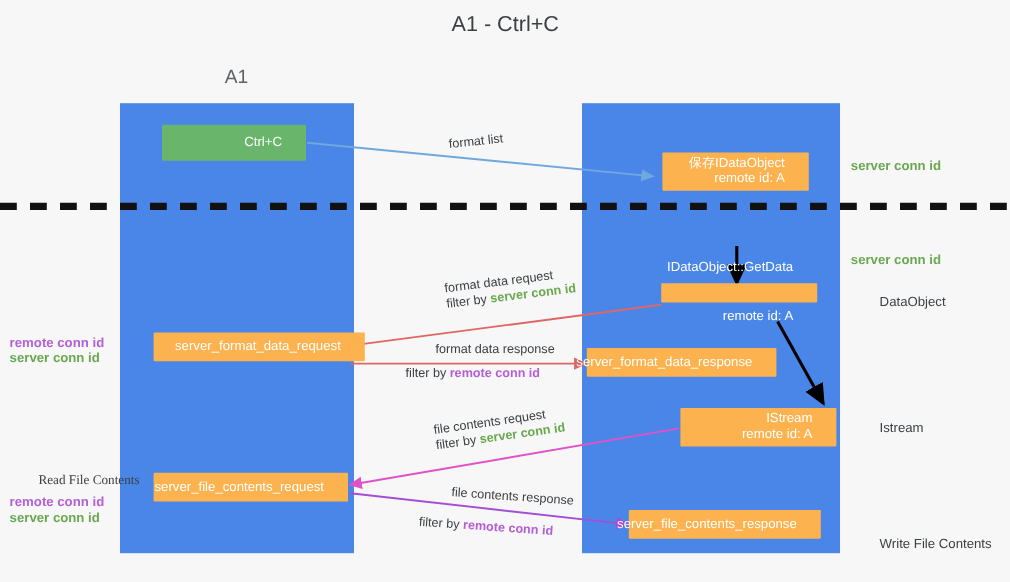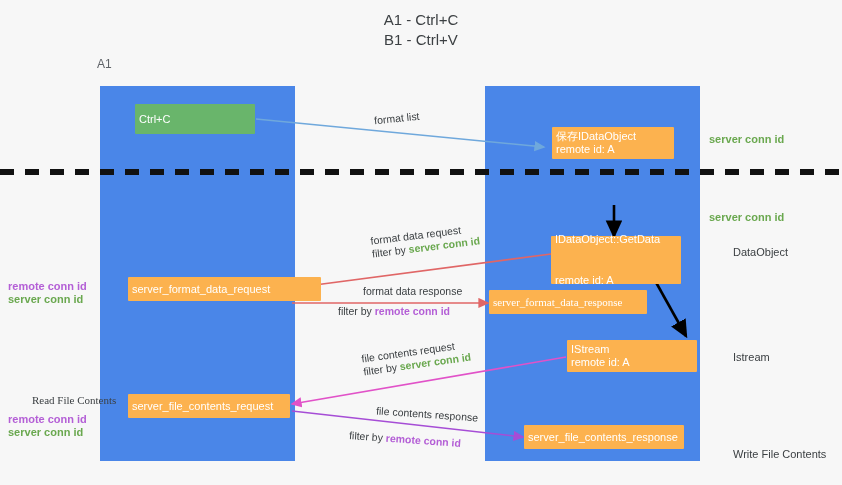--- a/index.html
+++ b/index.html
@@ -21,28 +21,29 @@
     width: 842px;
     height: 485px;
   }
   .abs { position: absolute; }
 
   
   .title {
     width: 842px;
     text-align: center;
     top: 10px;
-    font-size: 15px;
+    font-size: 18px;
     line-height: 20px;
     color: #3c4043;
   }
 
   
   .lane-head {
-    font-size: 12px;
+    text-align: center;
+    font-size: 16px;
     line-height: 13px;
     color: #5f6368;
     width: 200px;
   }
   .lane-head .l1 { display: block; }
   .lane-head .l2 { display: block; }
 
   
   .lane {
     background: #4a86e8;
@@ -50,28 +51,28 @@
     height: 375px;
   }
   #lane-a { left: 100px; width: 195px; }
   #lane-b { left: 485px; width: 215px; }
 
   
   .node {
     box-sizing: border-box;
     display: flex;
     flex-direction: column;
-    align-items: flex-start;
+    align-items: flex-end;
     justify-content: center;
     color: #ffffff;
     font-size: 11px;
     line-height: 13px;
     text-align: center;
     border-radius: 1px;
-    padding: 2px 4px;
+    padding: 2px 20px;
   }
   .node .ln { display: block; white-space: nowrap; }
   .green { background: #6aa84f; background: #69b56b; }
   .orange { background: #fbb35b; background: #fcb24f; }
 
   
   .ann {
     font-size: 11px;
     line-height: 14px;
     white-space: nowrap;
@@ -99,21 +100,20 @@
     pointer-events: none;
   }
 </style>
 </head>
 <body>
 
 <div id="stage">
 
   <div class="abs title">
     <div>A1 - Ctrl+C</div>
-    <div>B1 - Ctrl+V</div>
   </div>
 
   <div class="abs lane-head" style="left:97px; top:58px;">
     <span class="l1">A1</span>
   </div>
 
   <div class="abs lane" id="lane-a"></div>
   <div class="abs lane" id="lane-b"></div>
 
   <svg id="wires" viewBox="0 0 842 485">
@@ -155,35 +155,35 @@
   <div class="abs node green" style="left:135px; top:104px; width:120px; height:30px;">
     <span class="ln">Ctrl+C</span>
   </div>
 
   <div class="abs node orange" style="left:552px; top:127px; width:122px; height:32px;">
     <span class="ln">保存IDataObject</span>
     <span class="ln">remote id: A</span>
   </div>
 
 
-  <div class="abs node orange" style="left:551px; top:236px; width:130px; height:48px;gap:28px;">
+  <div class="abs node orange" style="left:551px; top:236px; width:130px; height:16px;gap:28px;">
     <span class="ln">IDataObject::GetData</span>
     <span class="ln">remote id: A</span>
   </div>
 
   <div class="abs node orange" style="left:567px; top:340px; width:130px; height:32px;">
     <span class="ln">IStream</span>
     <span class="ln">remote id: A</span>
   </div>
 
-  <div class="abs node orange" style="left:128px; top:277px; width:193px; height:24px;">
+  <div class="abs node orange" style="left:128px; top:277px; width:176px; height:24px;">
     <span class="ln">server_format_data_request</span>
   </div>
 
-  <div class="abs node orange" style="left:489px; top:290px; width:158px; height:24px;font-family:Liberation Serif, serif;">
+  <div class="abs node orange" style="left:489px; top:290px; width:158px; height:24px;">
     <span class="ln">server_format_data_response</span>
   </div>
 
   <div class="abs node orange" style="left:128px; top:394px; width:162px; height:24px;">
     <span class="ln">server_file_contents_request</span>
   </div>
 
   <div class="abs node orange" style="left:524px; top:425px; width:160px; height:24px;">
     <span class="ln">server_file_contents_response</span>
   </div>

